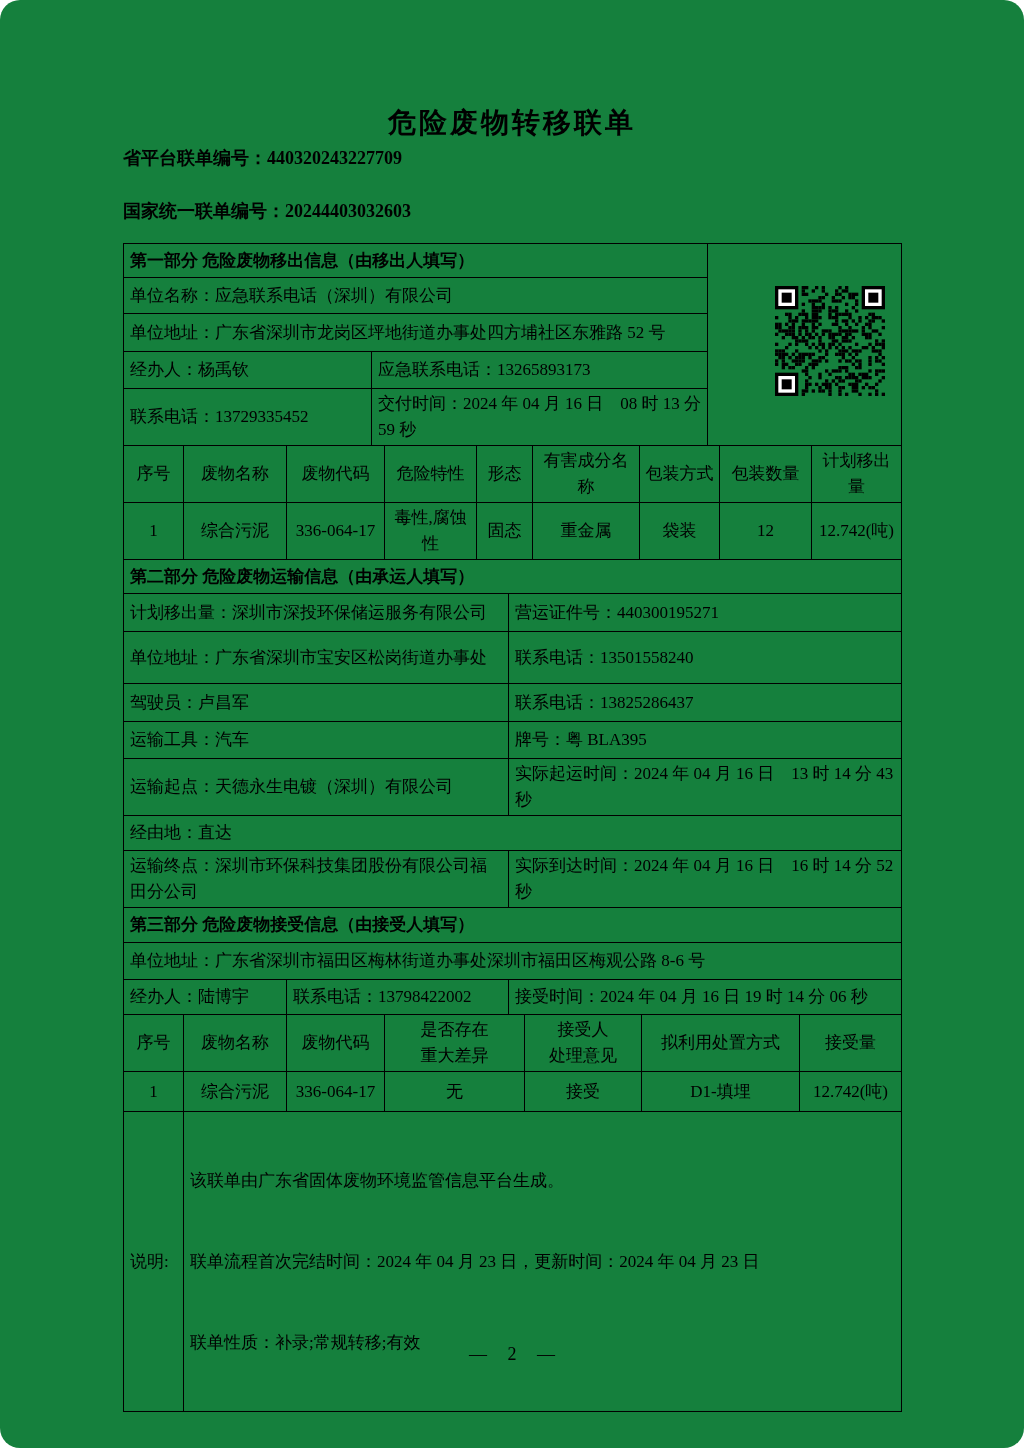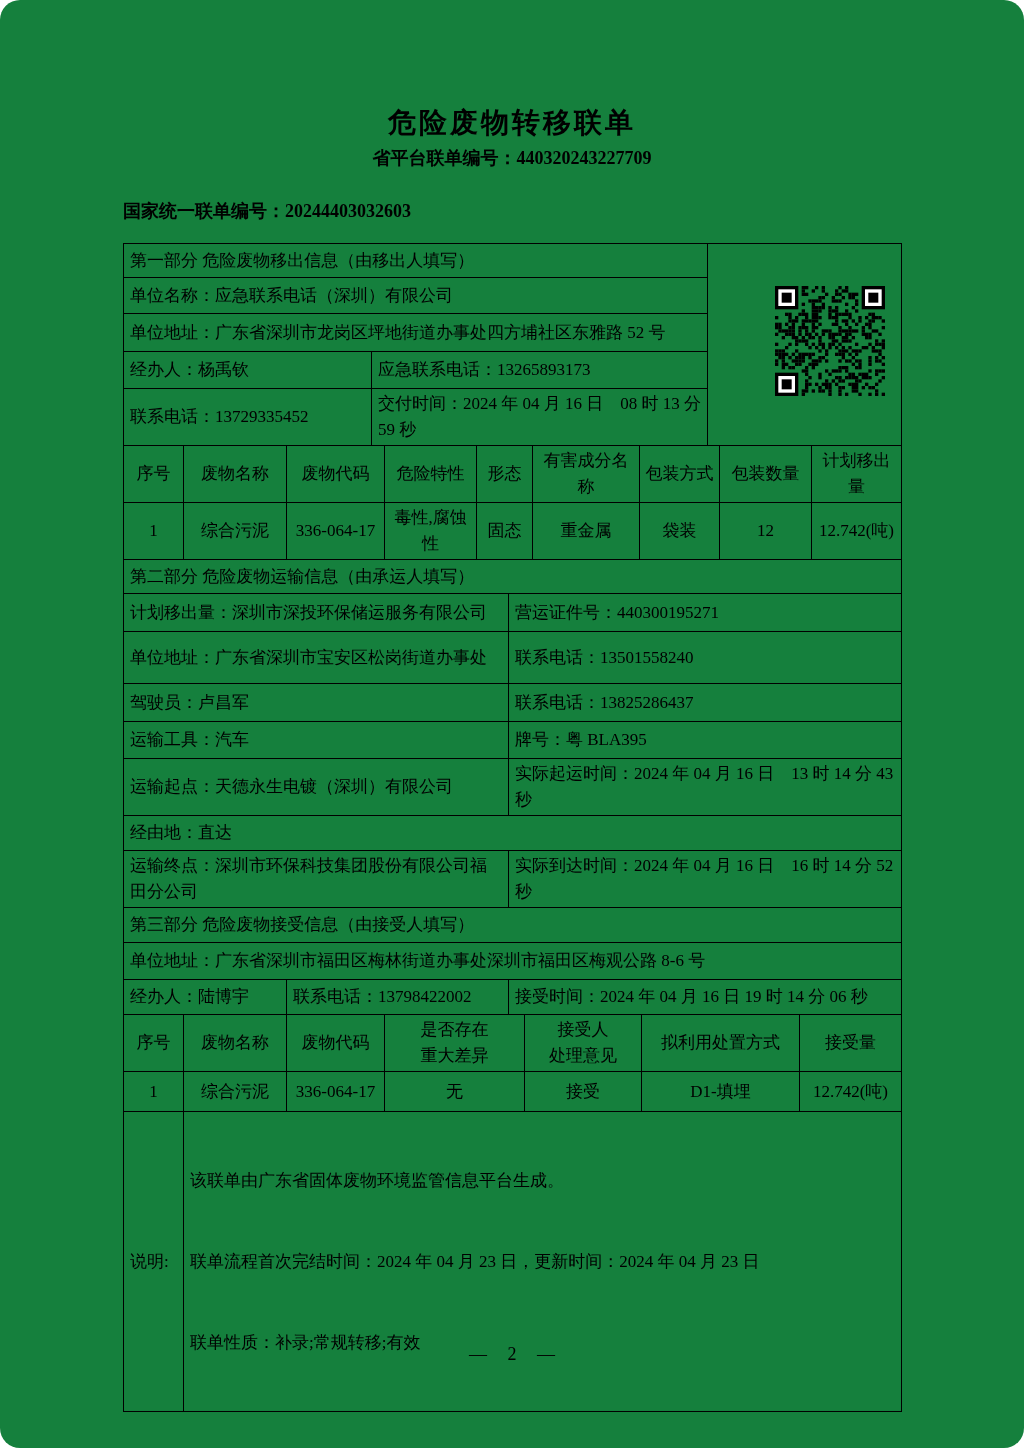--- a/index.html
+++ b/index.html
@@ -33,40 +33,40 @@
     letter-spacing: 3px;
     line-height: 30px;
     margin: 0 0 8px 0;
   }
   .numline {
     font-size: 18px;
     font-weight: bold;
     line-height: 24px;
     margin: 0;
   }
-  .numline.first { margin-top: 2px; text-align: center; }
+  .numline.first { margin-top: 2px; }
   .numline.second { margin-top: 29px; margin-bottom: 20px; }
 
   table {
     border-collapse: collapse;
     table-layout: fixed;
     width: 778px;
   }
   table.stacked { margin-top: -1px; }
   td {
     border: 1px solid #000;
     font-size: 17px;
     line-height: 26px;
     padding: 2px 6px;
     vertical-align: middle;
     white-space: pre-wrap;
     word-break: break-all;
     overflow: hidden;
   }
-  td.sec { font-weight: normal; }
+  td.sec { font-weight: bold; }
   td.ctr { text-align: center; padding: 2px 3px; }
   td.qr-cell { text-align: center; vertical-align: middle; padding: 0; }
   td.notes-body { vertical-align: top; }
   .note-line { line-height: 29px; }
   .footer {
     position: absolute;
     left: 0;
     right: 0;
     top: 1344px;
     text-align: center;

